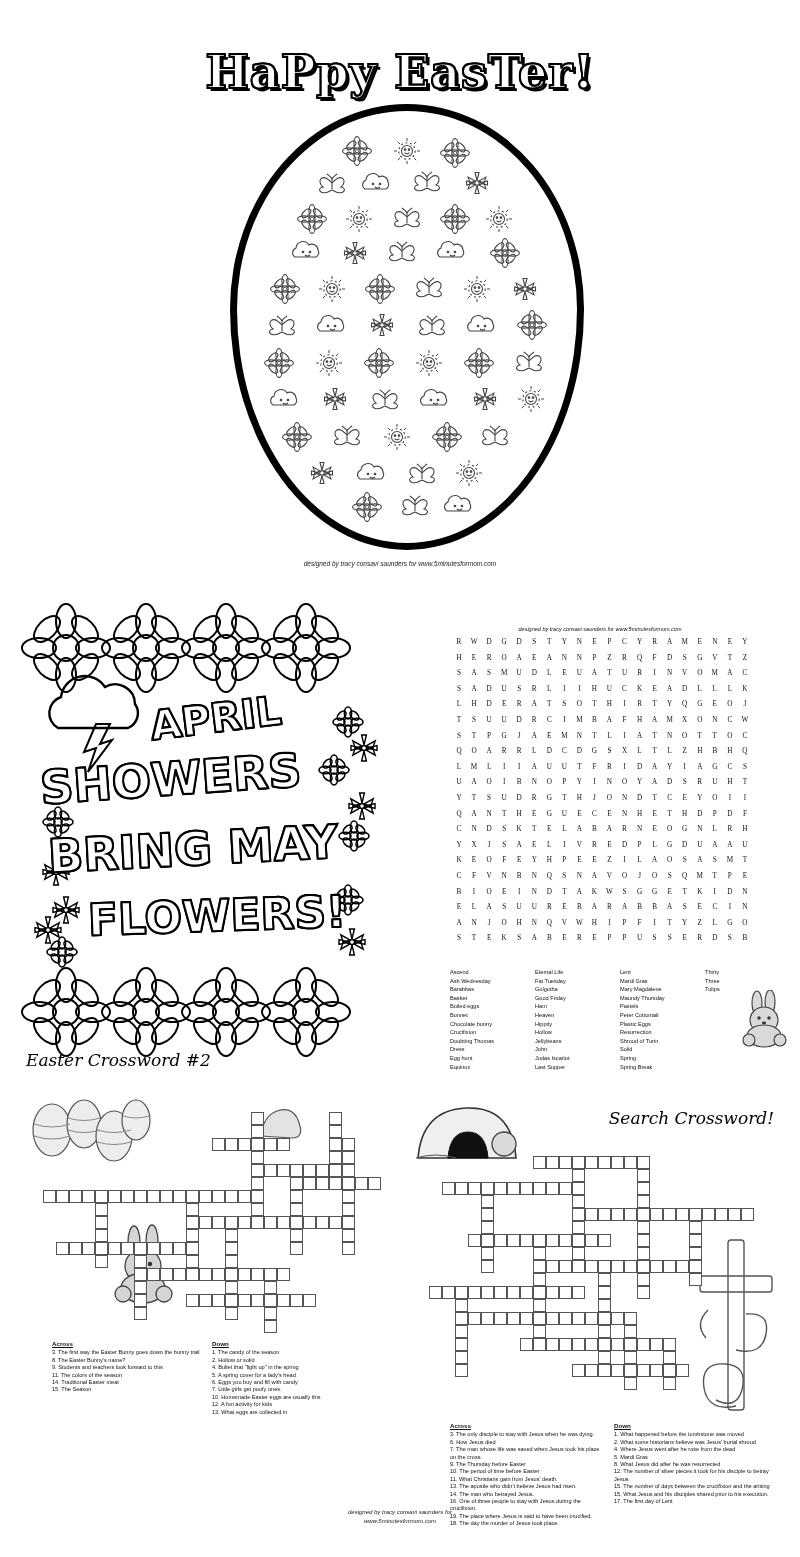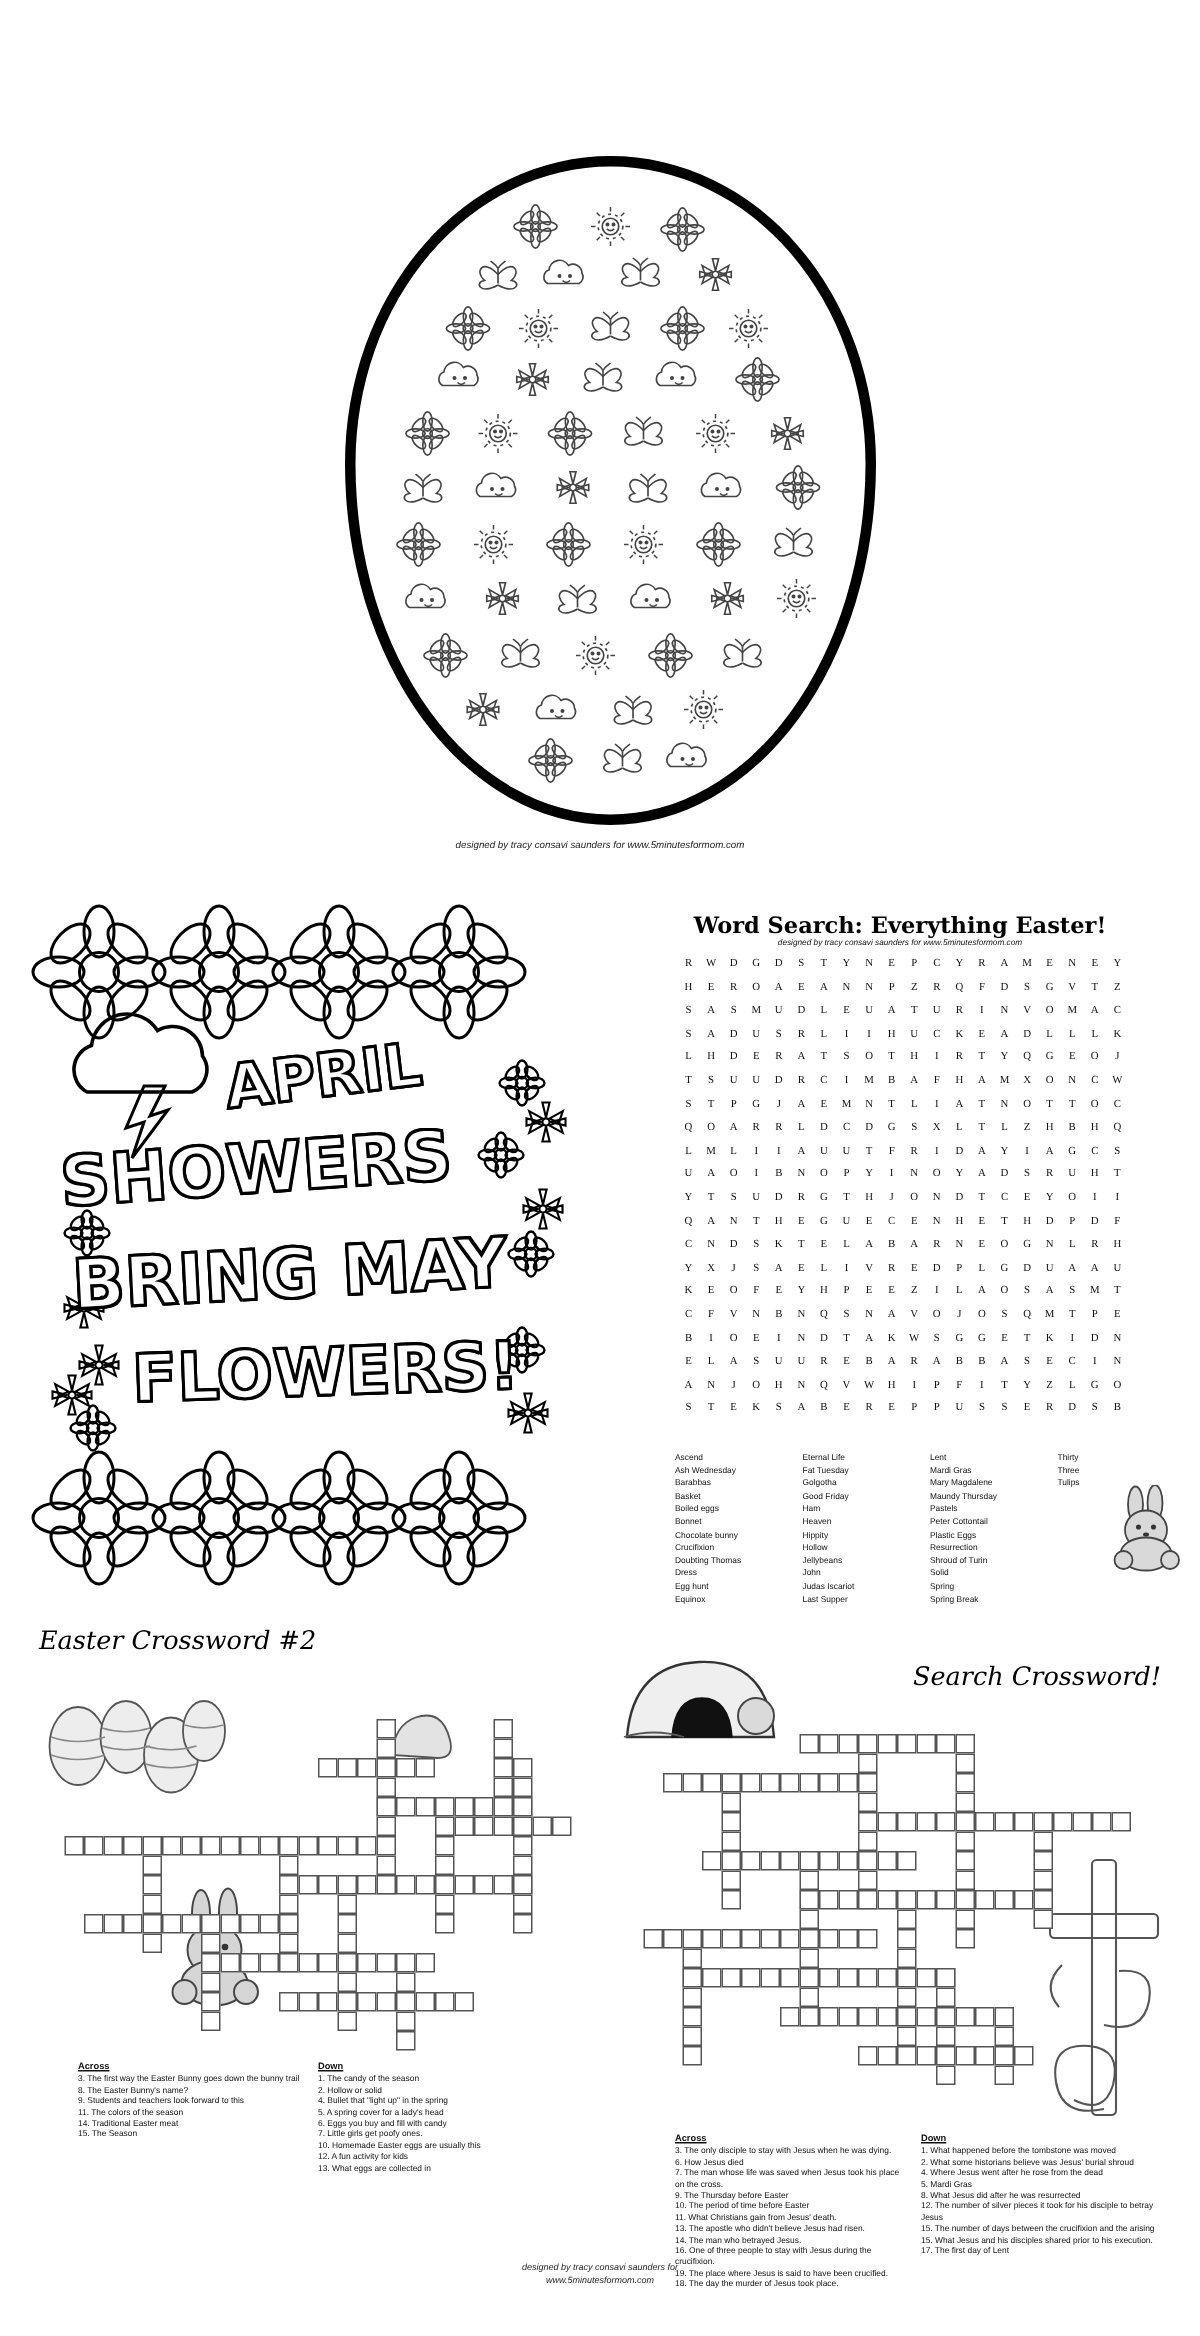--- a/index.html
+++ b/index.html
@@ -51,21 +51,21 @@
   #ws-credit{position:absolute;left:0;top:36px;width:400px;text-align:center;font-size:5.5px;font-style:italic;}
   #ws-grid{position:absolute;left:52px;top:48px;width:300px;}
   #ws-grid .ws-row{display:flex;justify-content:space-between;height:15.6px;}
   #ws-grid .ws-cell{width:14px;text-align:center;font-size:7.2px;font-family:"Liberation Serif",serif;}
   #ws-words{position:absolute;left:50px;top:378px;width:330px;display:flex;gap:10px;}
   #ws-words .ws-col{flex:1;}
   #ws-words .ws-word{font-size:5.6px;line-height:8.6px;color:#111;}
   #ws-bunny{position:absolute;right:6px;top:400px;width:54px;height:58px;}
 
   
-  #panel-cw2{position:absolute;left:0;top:1066px;width:400px;height:467px;}
+  #panel-cw2{position:absolute;left:0;top:1032px;width:400px;height:467px;}
   #cw2-title{
     position:absolute;left:26px;top:18px;font-family:"DejaVu Serif",serif;
     font-style:italic;font-size:17px;color:#000;
   }
   .grid-wrap{position:absolute;}
   .cw-cell{position:absolute;width:13px;height:13px;border:1px solid #555;background:#fff;box-sizing:border-box;}
   .cw-cell.blk{background:#000;border-color:#000;}
   .clues{position:absolute;font-size:5.6px;line-height:7.4px;color:#111;}
   .clues h4{margin:0 0 2px 0;font-size:6.2px;text-decoration:underline;}
   .clues div{white-space:normal;}
@@ -80,20 +80,21 @@
     position:absolute;left:0;top:1508px;width:800px;text-align:center;
     font-size:6px;font-style:italic;color:#222;line-height:9px;
   }
 </style>
 </head>
 <body>
 
 <div class="page">
 
   <section id="panel-easter">
+    <div id="easter-title">HaPpy EasTer!</div>
 
     <div id="easter-egg-outline">
       <svg class="egg-grid" viewBox="0 0 340 432" xmlns="http://www.w3.org/2000/svg">
         <defs>
           <g id="flower8">
             <g stroke="#444" stroke-width="1.1" fill="none">
               <circle cx="0" cy="0" r="3.2"></circle>
               <ellipse cx="0" cy="-8" rx="3.1" ry="6.4"></ellipse>
               <ellipse cx="0" cy="8" rx="3.1" ry="6.4"></ellipse>
               <ellipse cx="-8" cy="0" rx="6.4" ry="3.1"></ellipse>
@@ -299,21 +300,20 @@
       <use href="#spikystar" transform="translate(334,342)"></use>
     </svg>
 
     <div class="bubble-word" id="w-april">APRIL</div>
     <div class="bubble-word" id="w-showers">SHOWERS</div>
     <div class="bubble-word" id="w-bring">BRING MAY</div>
     <div class="bubble-word" id="w-flowers">FLOWERS!</div>
   </section>
 
   <section id="panel-wordsearch">
-    <div id="ws-title">Word Search: Everything Easter!</div>
     <div id="ws-credit">designed by tracy consavi saunders for www.5minutesformom.com</div>
     <div id="ws-grid">
         <div class="ws-row">
           <span class="ws-cell">R</span>
           <span class="ws-cell">W</span>
           <span class="ws-cell">D</span>
           <span class="ws-cell">G</span>
           <span class="ws-cell">D</span>
           <span class="ws-cell">S</span>
           <span class="ws-cell">T</span>

